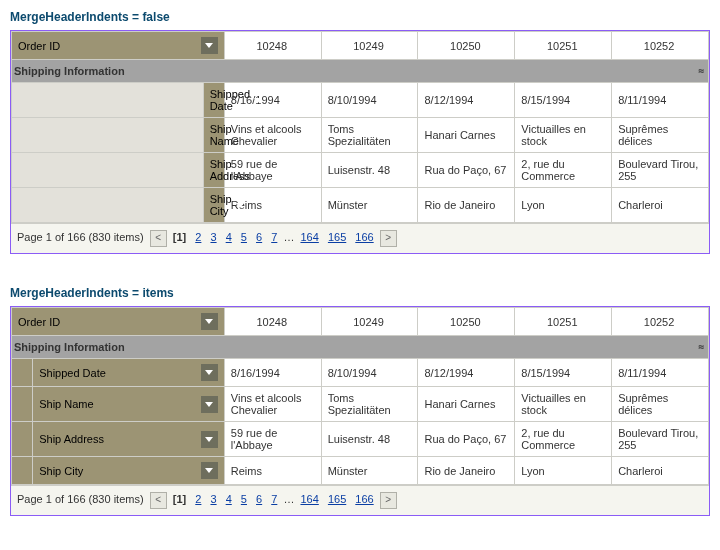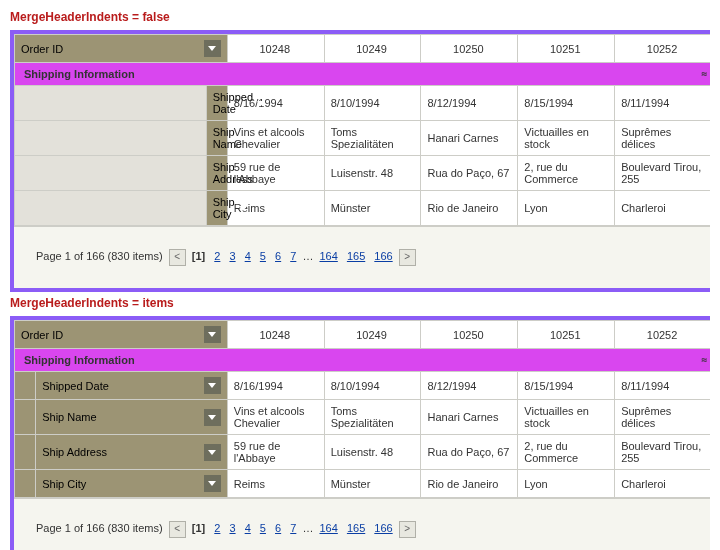--- a/index.html
+++ b/index.html
@@ -1,29 +1,29 @@
 <!DOCTYPE html>
 <html><head>
 <meta charset="utf-8">
 <style>
   body { font-family: Verdana, Geneva, sans-serif; font-size: 11px; color: #333; background: #fff; margin: 10px; }
-  .title { color: #b91c1c; font-weight: bold; font-size: 12px; margin-bottom: 6px; }
-  .grid { width: 698px; border: 4px solid #8b5cf6; margin-bottom: 4px; }
+  .title { color: #0c4a6e; font-weight: bold; font-size: 12px; margin-bottom: 6px; }
+  .grid { width: 698px; border: 1px solid #8b5cf6; margin-bottom: 32px; }
   table { border-collapse: collapse; width: 100%; table-layout: fixed; }
   td, th { border: 1px solid #cdcdc7; font-size: 11px; padding: 5px 6px; vertical-align: middle; box-sizing: border-box; }
   .hdr { background: #9c9474; color: #000; font-weight: normal; text-align: left; }
   .indent-a { background: #e3e1da; width: 21px; border-right: none; }
   .indent-b { background: #9c9474; width: 21px; }
   .dataval { text-align: center; padding-right: 8px; }
-  .group { background: #d946ef; font-weight: bold; padding-left: 9px; }
+  .group { background: #a3a3a3; font-weight: bold; padding-left: 2px; }
   .arrow-btn { display:inline-block; width:17px; height:17px; background:#6e6e5d; position:relative; vertical-align:middle; }
   .arrow-btn::after { content:""; position:absolute; left:4px; top:6px; border-left:4px solid transparent; border-right:4px solid transparent; border-top:5px solid #fff; }
   .hdrcell { display:flex; justify-content:space-between; align-items:center; }
   .collapse { float:right; font-family: monospace; font-weight:bold; font-size: 10px; letter-spacing:-2px; }
-  .pager { background:#f5f5ef; border-top:1px solid #cdcdc7; padding:22px; font-size:11px; }
+  .pager { background:#f5f5ef; border-top:1px solid #cdcdc7; padding:6px; font-size:11px; }
   .pgbtn { display:inline-block; width:15px; height:15px; border:1px solid #b0b0a8; background:#e8e8e0; text-align:center; line-height:13px; vertical-align:middle; font-size:10px; color:#666; }
   .pager a { color:#0a3ea4; text-decoration:underline; margin:0 3px; }
   .pager b { margin:0 3px; }
   .fld { width: 190px; }
   .val { width: 96px; }
 </style>
 </head>
 <body>
 
 <div class="title">MergeHeaderIndents = false</div>

